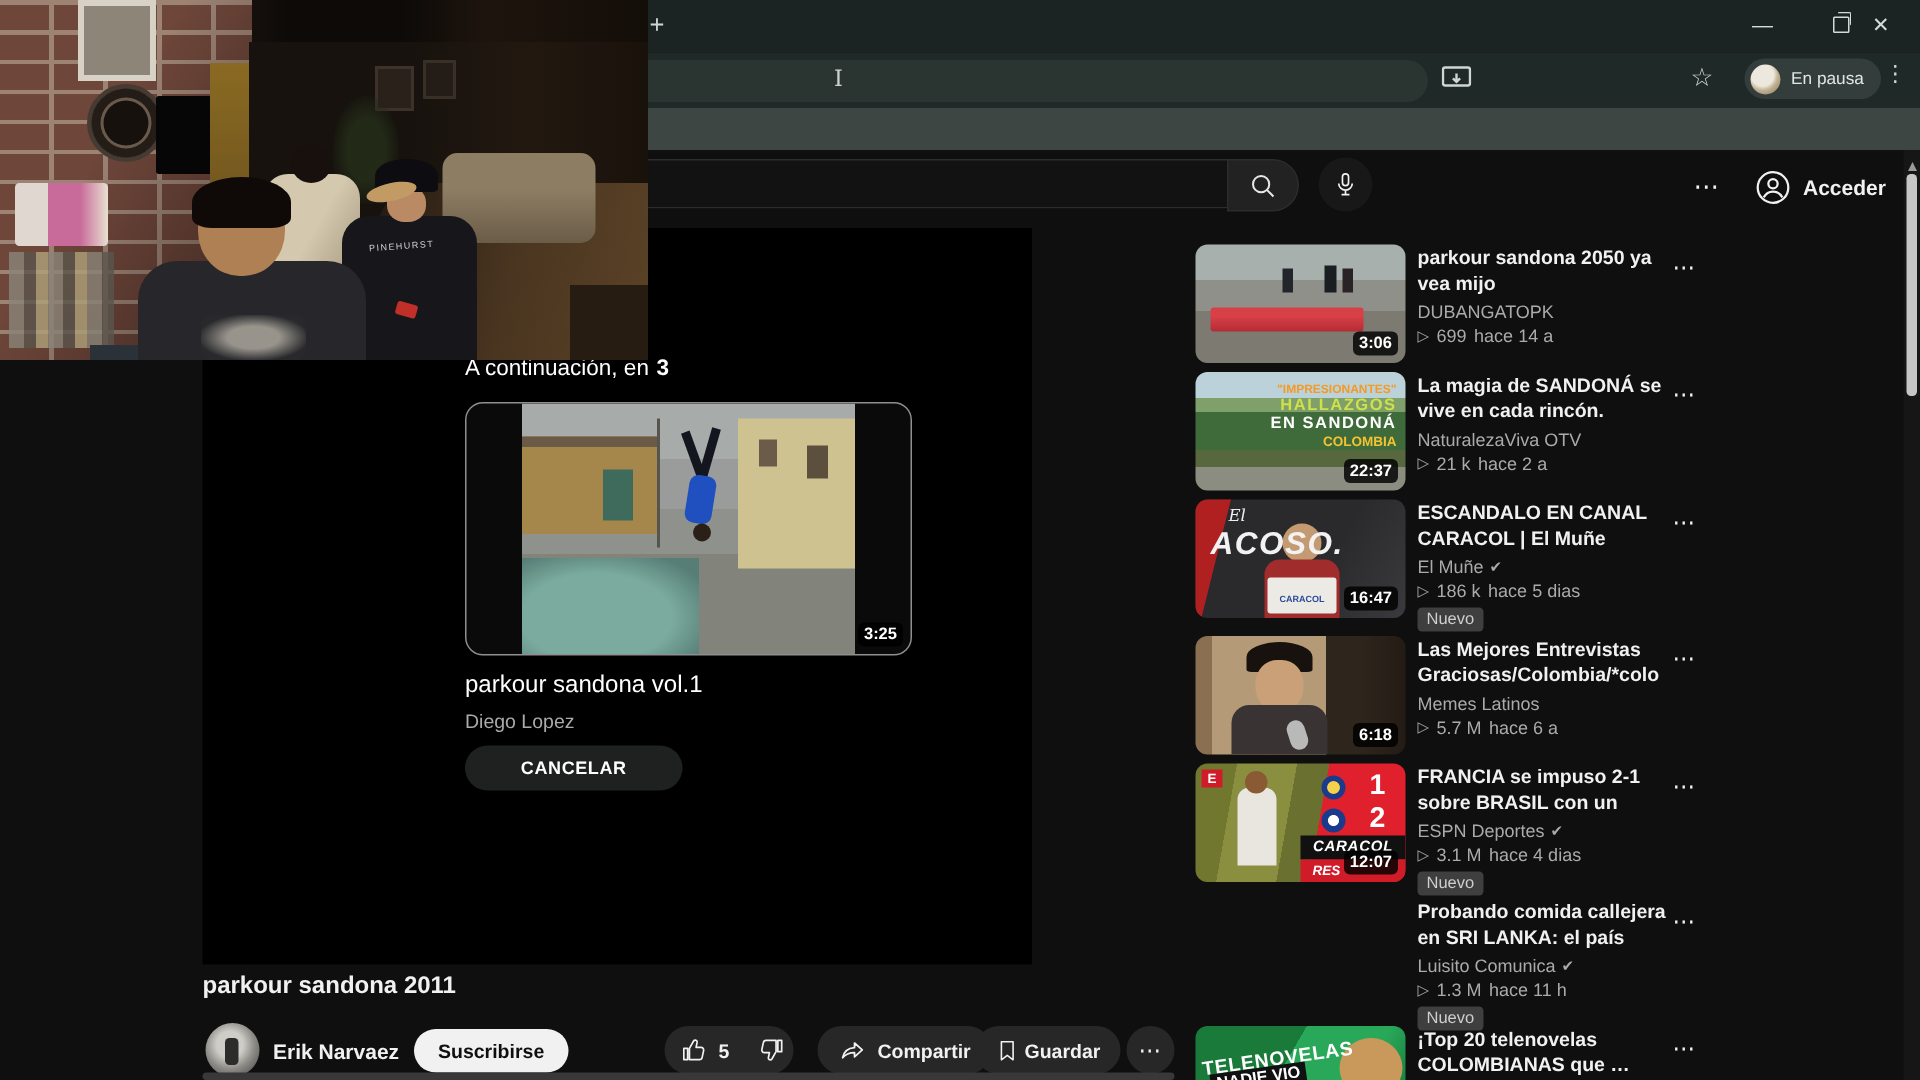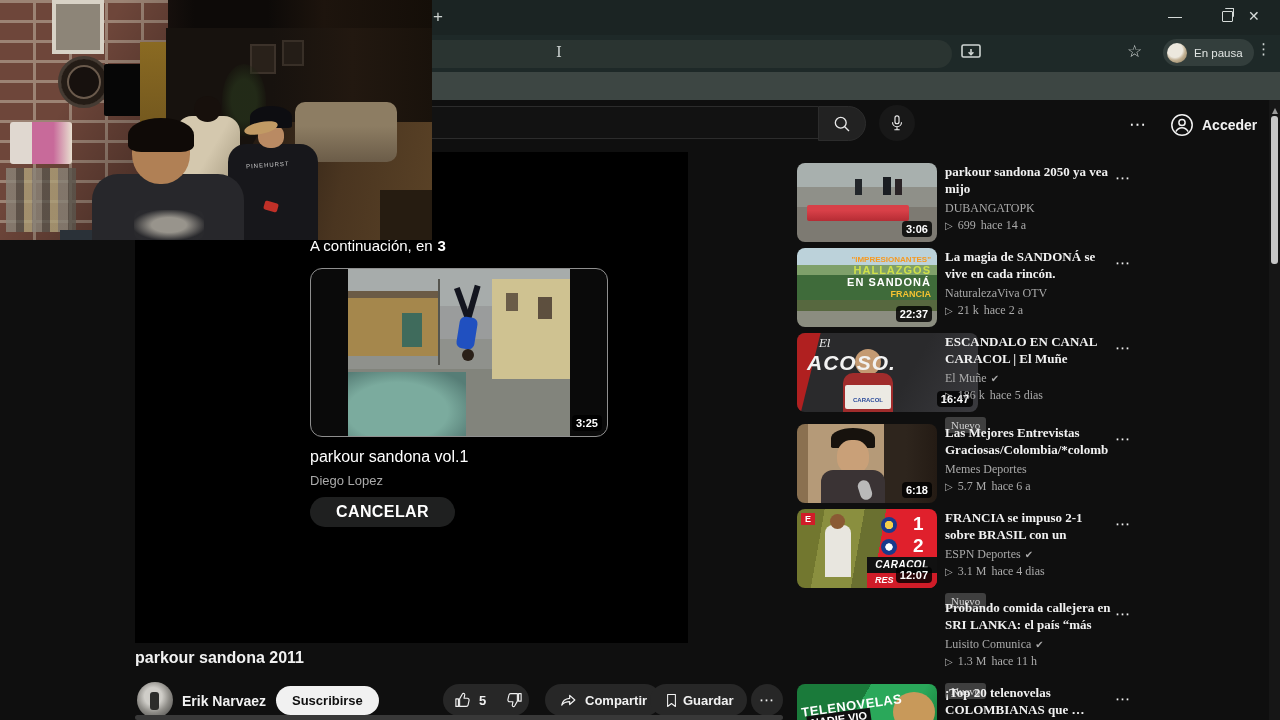--- a/index.html
+++ b/index.html
@@ -52,64 +52,64 @@
   .na-door{left:54px;top:44px;width:20px;height:34px;background:#3f6b5c;}
   .na-pool{left:0;bottom:0;width:118px;height:64px;background:radial-gradient(ellipse at 42% 62%,#7bab9e 0 52%,#567d76 85%);}
   .na-pole{left:90px;top:10px;width:2px;height:86px;background:#55554f;}
   .na-leg1{left:112px;top:18px;width:6px;height:36px;background:#13151f;transform:rotate(-20deg);}
   .na-leg2{left:122px;top:16px;width:6px;height:34px;background:#13151f;transform:rotate(16deg);}
   .na-body{left:110px;top:48px;width:18px;height:32px;background:#2050c0;border-radius:6px;transform:rotate(9deg);}
   .na-head{left:114px;top:80px;width:12px;height:12px;border-radius:50%;background:#2a2018;}
   .durchip{position:absolute;right:5px;bottom:5px;background:rgba(0,0,0,.82);color:#fff;font-size:11px;font-weight:bold;padding:2px 4px;border-radius:4px;}
   .an-title{left:175px;top:296px;color:#fff;font-size:16px;}
   .an-channel{left:175px;top:321px;color:#aaa;font-size:13px;}
-  .an-btn{top:345px;height:30px;border-radius:16px;border:none;color:#fff;font-size:16px;font-weight:bold;letter-spacing:.4px;font-family:"Liberation Sans",sans-serif;display:flex;align-items:center;justify-content:center;}
+  .an-btn{top:345px;height:30px;border-radius:16px;border:none;color:#fff;font-size:12px;font-weight:bold;letter-spacing:.4px;font-family:"Liberation Sans",sans-serif;display:flex;align-items:center;justify-content:center;}
   .an-cancel{left:175px;width:145px;background:#1f2020;}
   .an-play{left:327px;width:147px;background:#828282;}
   
   .w-title{left:135px;top:649px;color:#f1f1f1;font-size:16px;font-weight:bold;}
   .w-avatar{left:137px;top:682px;width:36px;height:36px;border-radius:50%;background:radial-gradient(circle at 45% 40%,#cfcdc8 0 30%,#8f8d88 55%,#4a4a48 90%);overflow:hidden;}
   .w-avatar::after{content:"";position:absolute;left:13px;top:10px;width:9px;height:18px;background:#2c2c2a;border-radius:3px;}
   .w-channel{left:182px;top:693px;color:#f1f1f1;font-size:14px;font-weight:bold;}
   .w-sub{left:276px;top:686px;height:29px;border-radius:15px;background:#f1f1f1;color:#0f0f0f;font-size:13px;font-weight:bold;border:none;padding:0 16px;display:flex;align-items:center;font-family:"Liberation Sans",sans-serif;}
   .pill{height:32px;border-radius:16px;background:#272727;color:#f1f1f1;display:flex;align-items:center;top:684px;}
   .likepill{left:443px;width:86px;}
   .likeseg{display:flex;align-items:center;gap:7px;padding:0 10px 0 11px;font-size:13px;font-weight:bold;}
   .lp-div{width:1px;height:20px;background:#555;}
   .dislikeseg{display:flex;align-items:center;padding:0 11px 0 9px;}
   .sharepill{left:545px;gap:7px;padding:0 14px;font-size:13px;font-weight:bold;}
   .savepill{left:650px;gap:3px;padding:0 13px;font-size:13px;font-weight:bold;}
   .morebtn{left:751px;top:684px;width:32px;height:32px;border-radius:50%;background:#272727;color:#f1f1f1;display:flex;align-items:center;justify-content:center;font-size:15px;letter-spacing:1px;}
   .descdiv{left:135px;top:715px;width:648px;height:5px;background:#383838;border-radius:3px;}
   
   .sbrow{position:absolute;left:797px;width:345px;height:80px;}
   .sbthumb{position:absolute;left:0;top:0;width:140px;height:79px;border-radius:8px;overflow:hidden;background:#222;}
-  .sbtxt{position:absolute;left:148px;top:0;width:166px;font-family:Liberation Serif, serif;}
+  .sbtxt{position:absolute;left:148px;top:0;width:166px;}
   .sbtitle{color:#f1f1f1;font-size:13px;font-weight:bold;line-height:17px;max-height:34px;overflow:hidden;word-break:break-word;}
   .sbch{margin-top:4px;color:#aaa;font-size:12px;display:flex;align-items:center;gap:4px;}
   .vcheck{color:#aaa;font-size:10px;}
   .sbviews{margin-top:2px;color:#aaa;font-size:12px;display:flex;align-items:center;gap:5px;}
   .playg{font-size:10px;}
-  .sbbadge{display:inline-block;margin-top:14px;background:#3f3f3f;color:#cfcfcf;font-size:11px;padding:2px 6px;border-radius:3px;}
+  .sbbadge{display:inline-block;margin-top:4px;background:#3f3f3f;color:#cfcfcf;font-size:11px;padding:2px 6px;border-radius:3px;}
   .sbbadge:empty{display:none;}
   .sbkebab{position:absolute;left:318px;top:6px;color:#f1f1f1;font-size:15px;letter-spacing:1px;}
   .shape{position:absolute;}
   
   .t0{background:linear-gradient(180deg,#a8b0ae 0 30%,#8f9089 30% 56%,#7d7a72 56%);}
   .t0 .red{left:10px;top:42px;width:102px;height:16px;background:linear-gradient(#d84048 0 35%,#b52c34);border-radius:2px;}
   .t0 .f1{left:58px;top:16px;width:7px;height:16px;background:#22262a;}
   .t0 .f2{left:86px;top:14px;width:8px;height:18px;background:#1a1d22;}
   .t0 .f3{left:98px;top:16px;width:7px;height:16px;background:#2a2326;}
   .t1{background:linear-gradient(180deg,#bcd2da 0 22%,#7fa06a 22% 34%,#3f6b3a 34% 66%,#57683f 66% 80%,#8b8d80 80%);}
   .t1 .tx{position:absolute;right:6px;text-align:right;font-weight:bold;line-height:11px;}
   .t1 .l1{top:6px;color:#f59a23;font-size:8px;}
   .t1 .l2{top:17px;color:#cfe04a;font-size:11px;letter-spacing:1px;}
   .t1 .l3{top:29px;color:#fff;font-size:11px;letter-spacing:1px;}
   .t1 .col{top:41px;color:#f5c332;font-size:9px;}
-  .t2{background:linear-gradient(120deg,#2a2a2c 0 60%,#3a3a3e);padding-left:41px;}
+  .t2{background:linear-gradient(120deg,#2a2a2c 0 60%,#3a3a3e);}
   .t2 .slash{left:-14px;top:-10px;width:26px;height:110px;background:#b02020;transform:rotate(14deg);}
   .t2 .el{left:22px;top:4px;color:#eee;font-size:11px;font-style:italic;font-family:"DejaVu Serif",serif;}
   .t2 .big{left:10px;top:18px;width:128px;color:#f2f2f2;font-size:21px;font-weight:bold;font-style:italic;letter-spacing:1px;}
   .t2 .head{left:58px;top:16px;width:26px;height:26px;border-radius:50%;background:#c49a72;}
   .t2 .body{left:46px;top:40px;width:50px;height:40px;border-radius:10px 10px 0 0;background:#a02c2c;}
   .t2 .sign{left:48px;top:52px;width:46px;height:24px;background:#eceae4;border-radius:2px;color:#2a4a9a;font-size:6px;font-weight:bold;text-align:center;line-height:30px;}
   .t3{background:linear-gradient(90deg,#8a7050 0 8%,#b59a78 8% 62%,#2e251d 62% 78%,#241b14);}
   .t3 .cap{left:34px;top:4px;width:44px;height:20px;border-radius:50% 50% 8% 8%;background:#17120d;}
   .t3 .face{left:40px;top:16px;width:32px;height:34px;border-radius:45%;background:#c9a078;}
   .t3 .body{left:24px;top:46px;width:64px;height:33px;border-radius:12px 12px 0 0;background:#3a3334;}
@@ -312,21 +312,21 @@
 
     </div>
     <div class="sbkebab">⋯</div>
   </div>
 
   <div class="sbrow" style="top:248px">
     <div class="sbthumb t1 r">
       <span class="shape tx l1">"IMPRESIONANTES"</span>
       <span class="shape tx l2">HALLAZGOS</span>
       <span class="shape tx l3">EN SANDONÁ</span>
-      <span class="shape tx col">FRANCIA</span>
+      <span class="shape tx col">COLOMBIA</span>
       <span class="durchip">22:37</span>
     </div>
     <div class="sbtxt">
       <div class="sbtitle">La magia de SANDONÁ se vive en cada rincón.</div>
       <div class="sbch">
           <span>NaturalezaViva OTV</span>
         </div>
       <div class="sbviews">
           <span class="playg">▷</span>
           <span>21 k</span>
@@ -367,21 +367,21 @@
     <div class="sbthumb t3 r">
       <span class="shape cap"></span>
       <span class="shape face"></span>
       <span class="shape body"></span>
       <span class="shape mic"></span>
       <span class="durchip">6:18</span>
     </div>
     <div class="sbtxt">
       <div class="sbtitle">Las Mejores Entrevistas Graciosas/Colombia/*colombi…</div>
       <div class="sbch">
-          <span>Memes Deportes</span>
+          <span>Memes Latinos</span>
         </div>
       <div class="sbviews">
           <span class="playg">▷</span>
           <span>5.7 M</span>
           <span>hace 6 a</span>
         </div>
 
     </div>
     <div class="sbkebab">⋯</div>
   </div>

